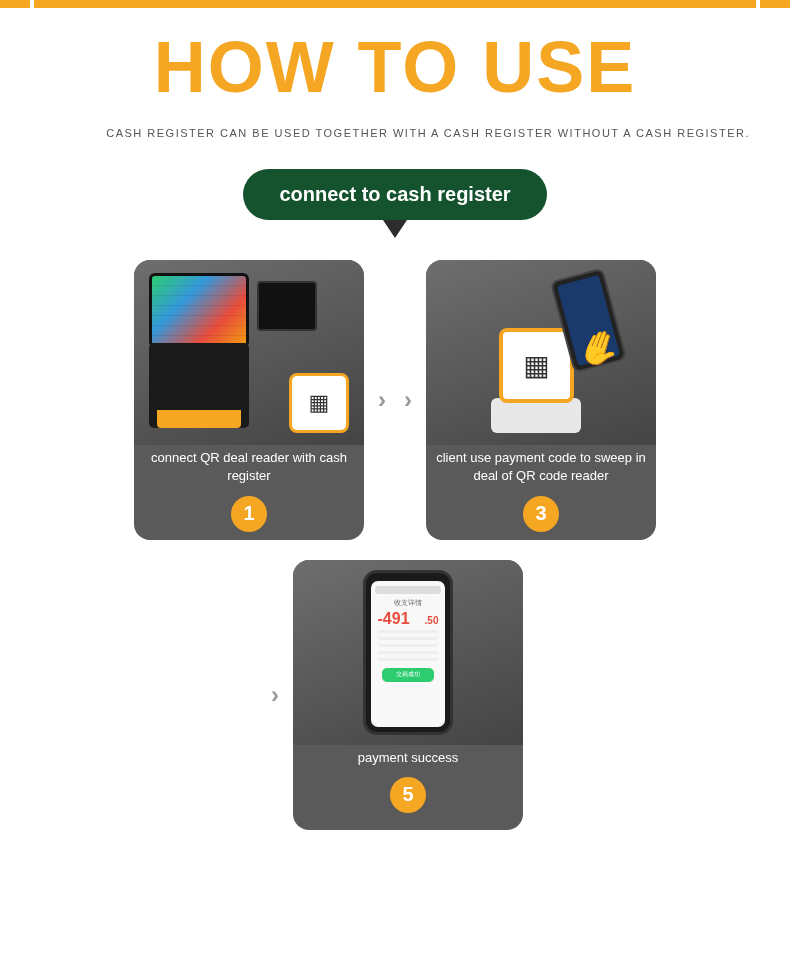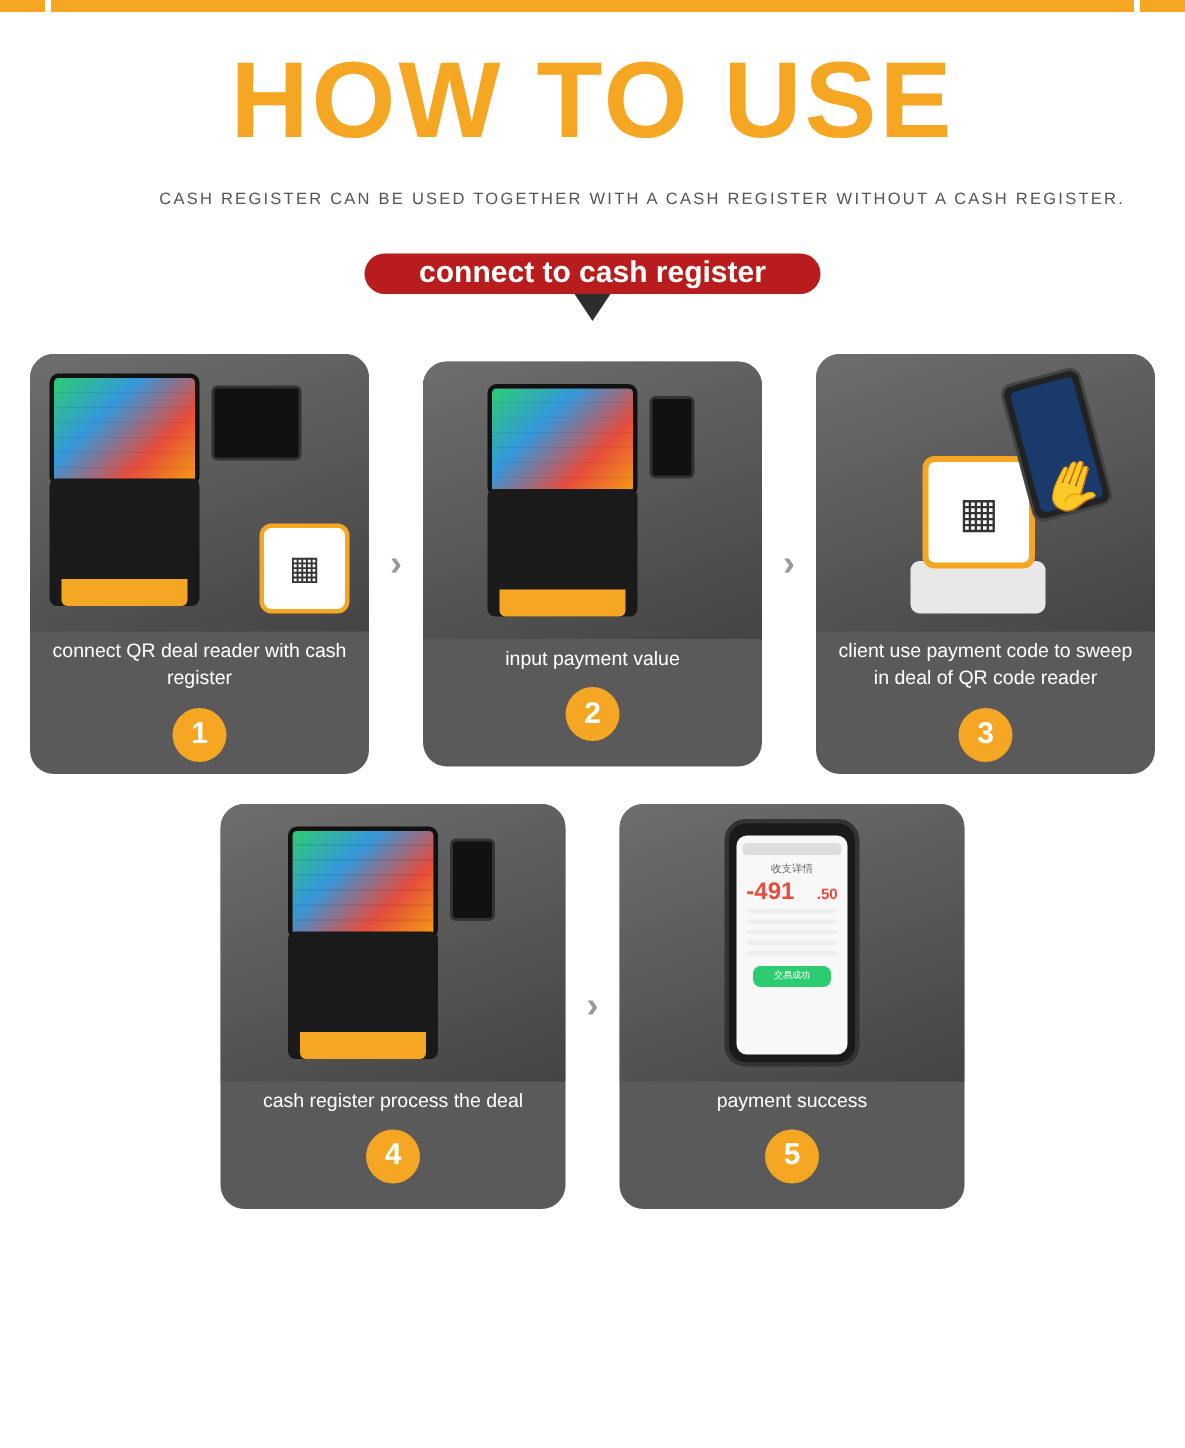--- a/index.html
+++ b/index.html
@@ -68,25 +68,25 @@
     }
 
     
     .bubble-container {
       display: flex;
       justify-content: center;
       margin: 10px 0 30px;
       position: relative;
     }
     .speech-bubble {
-      background: #b91c1c;
+      background: #14532d;
       color: #fff;
       font-size: 20px;
       font-weight: bold;
-      padding: 2px 36px;
+      padding: 14px 36px;
       border-radius: 40px;
       position: relative;
       display: inline-block;
     }
     .speech-bubble::after {
       content: '';
       position: absolute;
       bottom: -18px;
       left: 50%;
       transform: translateX(-50%);
@@ -215,35 +215,20 @@
 
             <div style="position:absolute; bottom:0; right:0; width:60px; height:60px; background:#fff; border:3px solid #f5a623; border-radius:8px; display:flex; align-items:center; justify-content:center; font-size:22px; color:#333;">▦</div>
           </div>
         </div>
         <div class="card-label">connect QR deal reader with cash register</div>
         <div class="step-number-badge">1</div>
       </div>
 
       <div class="arrow-icon">›</div>
 
-      <div class="step-card">
-        <div class="pos-card-bg">
-          <div style="position:relative; width:140px; height:155px;">
-            <div style="position:absolute; top:0; left:0; width:100px; height:75px; background:linear-gradient(135deg,#2ecc71 0%,#3498db 35%,#e74c3c 70%,#f39c12 100%); border-radius:6px; border:3px solid #111;">
-              <div style="position:absolute;top:0;left:0;right:0;bottom:0;background:repeating-linear-gradient(0deg,transparent,transparent 9px,rgba(0,0,0,0.08) 9px,rgba(0,0,0,0.08) 10px);"></div>
-            </div>
-            <div style="position:absolute; top:70px; left:0; width:100px; height:85px; background:#1a1a1a; border-radius:5px;">
-              <div style="position:absolute;bottom:0;left:8px;right:8px;height:18px;background:#f5a623;border-radius:0 0 4px 4px;"></div>
-            </div>
-            <div style="position:absolute; top:8px; left:108px; width:30px; height:55px; background:#111; border-radius:4px; border:2px solid #333;"></div>
-          </div>
-        </div>
-        <div class="card-label">input payment value</div>
-        <div class="step-number-badge">2</div>
-      </div>
 
       <div class="arrow-icon">›</div>
 
       <div class="step-card">
         <div class="pos-card-bg">
           <div style="position:relative; width:160px; height:160px;">
 
             <div style="position:absolute; bottom:0; left:30px; width:90px; height:35px; background:#e8e8e8; border-radius:6px;"></div>
 
             <div style="position:absolute; bottom:30px; left:38px; width:75px; height:75px; background:#fff; border:4px solid #f5a623; border-radius:8px; display:flex; align-items:center; justify-content:center; font-size:28px; color:#333;">▦</div>
@@ -255,35 +240,20 @@
             <div style="position:absolute; top:55px; right:0; font-size:34px; color:#f0d0a8; transform:rotate(20deg);">✋</div>
           </div>
         </div>
         <div class="card-label">client use payment code to sweep in deal of QR code reader</div>
         <div class="step-number-badge">3</div>
       </div>
     </div>
 
     <div class="steps-row-2">
 
-      <div class="step-card">
-        <div class="pos-card-bg">
-          <div style="position:relative; width:140px; height:155px;">
-            <div style="position:absolute; top:0; left:0; width:100px; height:75px; background:linear-gradient(135deg,#2ecc71 0%,#3498db 35%,#e74c3c 70%,#f39c12 100%); border-radius:6px; border:3px solid #111;">
-              <div style="position:absolute;top:0;left:0;right:0;bottom:0;background:repeating-linear-gradient(0deg,transparent,transparent 9px,rgba(0,0,0,0.08) 9px,rgba(0,0,0,0.08) 10px);"></div>
-            </div>
-            <div style="position:absolute; top:70px; left:0; width:100px; height:85px; background:#1a1a1a; border-radius:5px;">
-              <div style="position:absolute;bottom:0;left:8px;right:8px;height:18px;background:#f5a623;border-radius:0 0 4px 4px;"></div>
-            </div>
-            <div style="position:absolute; top:8px; left:108px; width:30px; height:55px; background:#111; border-radius:4px; border:2px solid #333;"></div>
-          </div>
-        </div>
-        <div class="card-label">cash register process the deal</div>
-        <div class="step-number-badge">4</div>
-      </div>
 
       <div class="arrow-icon">›</div>
 
       <div class="step-card">
         <div class="pos-card-bg">
 
           <div style="width:90px; height:165px; background:#1a1a1a; border-radius:14px; border:3px solid #333; display:flex; flex-direction:column; align-items:center; padding:8px 5px 5px;">
             <div style="width:100%; flex:1; background:#f8f8f8; border-radius:7px; display:flex; flex-direction:column; align-items:center; padding:5px 4px 4px; overflow:hidden;">
 
               <div style="width:100%; height:8px; background:#ddd; border-radius:3px; margin-bottom:4px;"></div>

